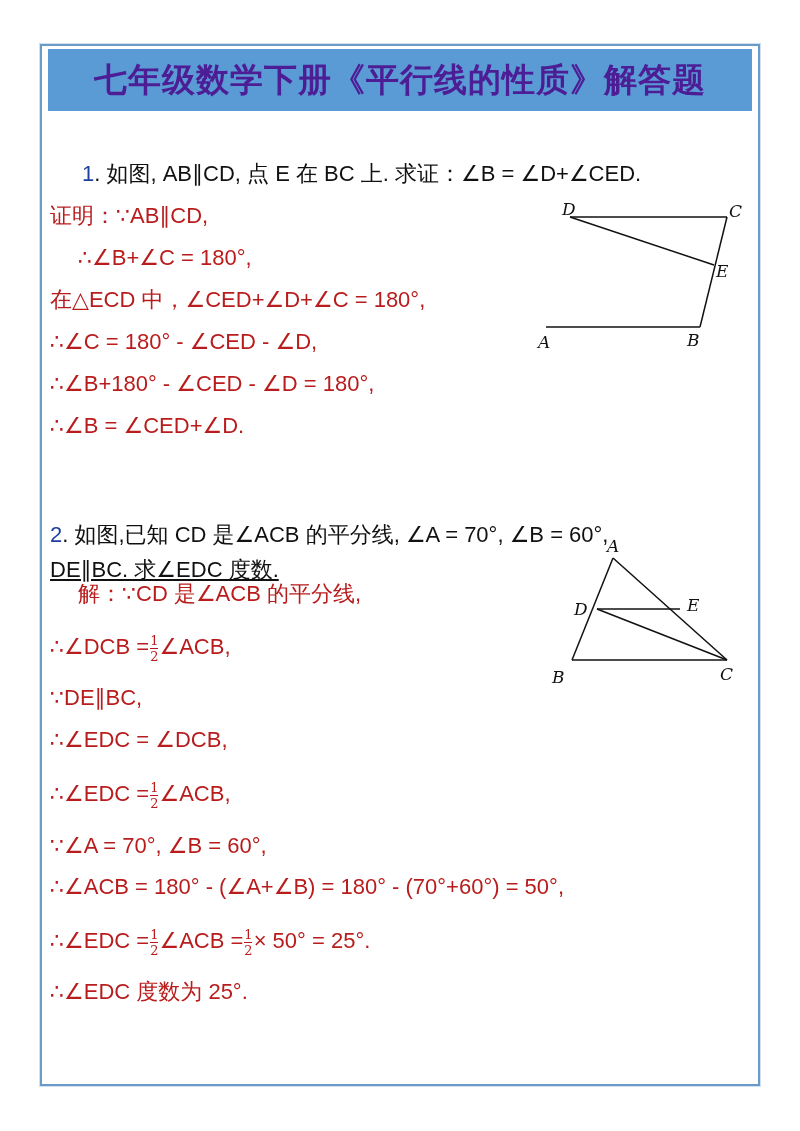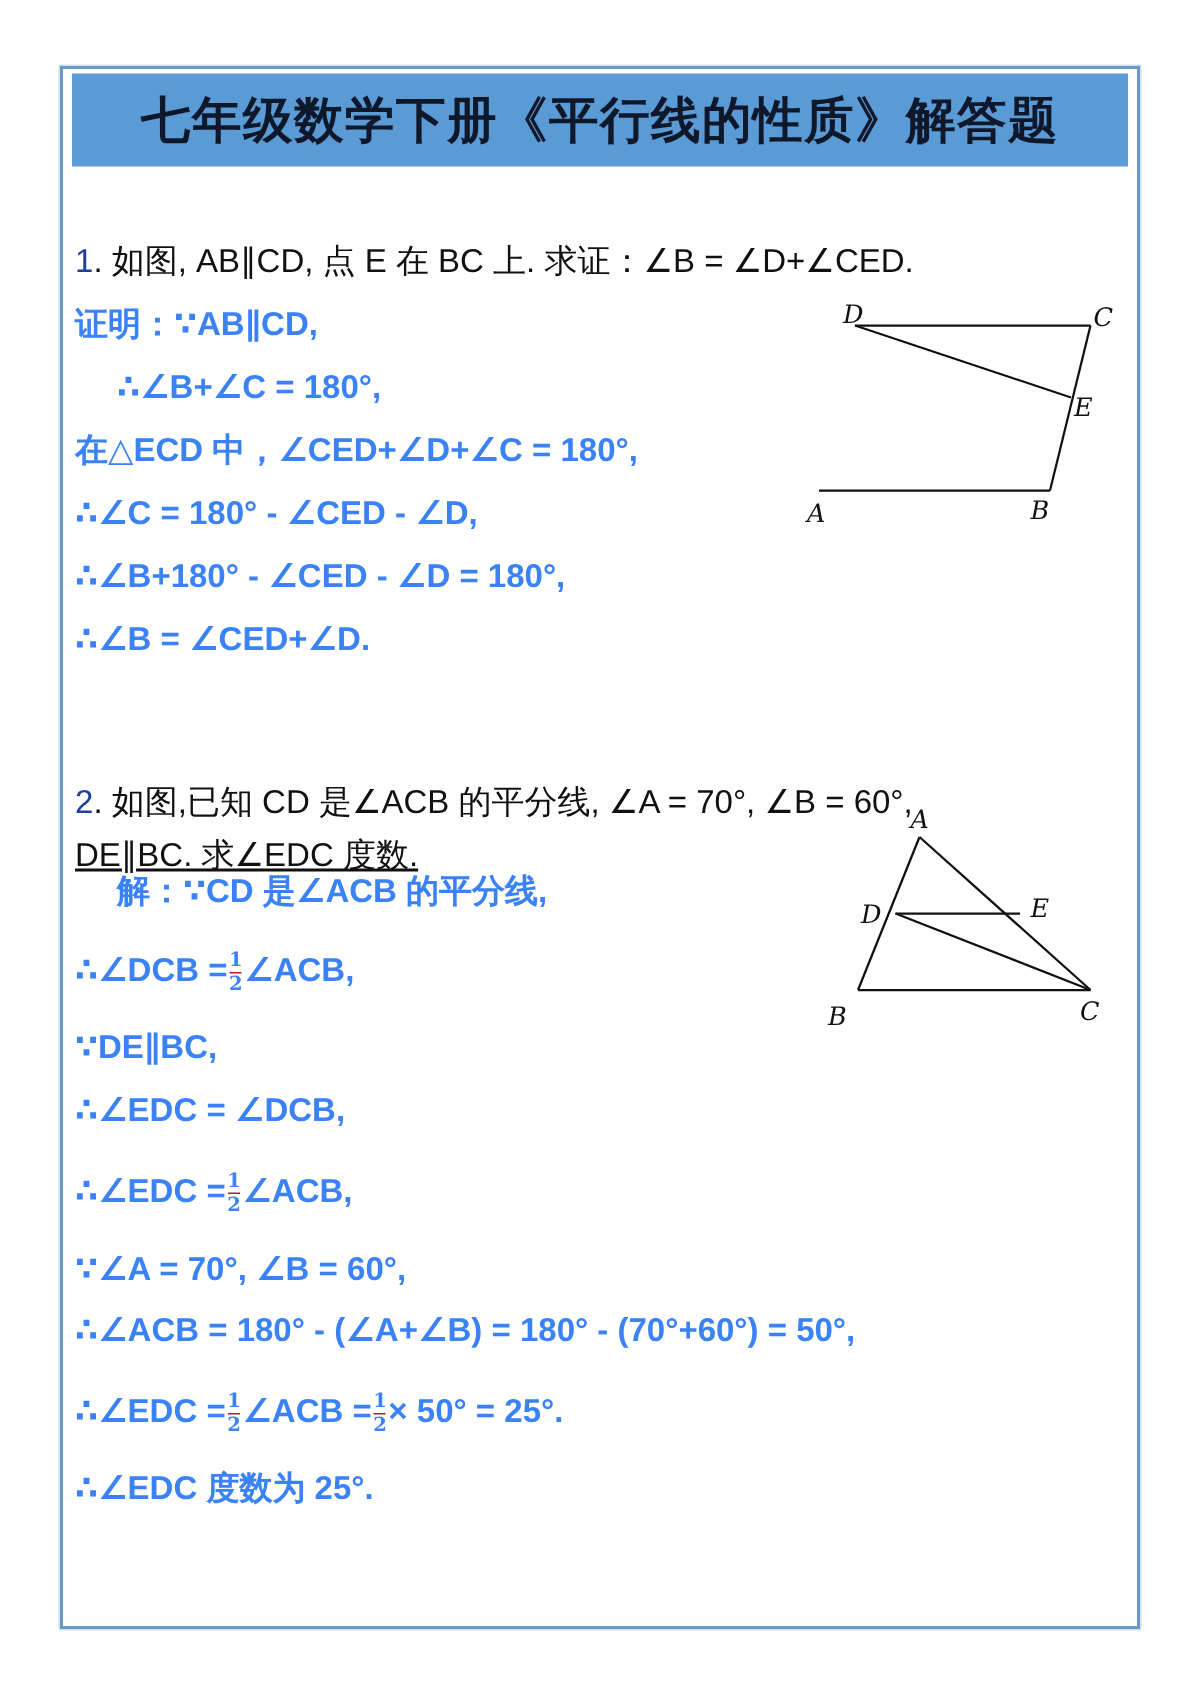--- a/index.html
+++ b/index.html
@@ -13,48 +13,48 @@
       position: absolute; left: 40px; top: 44px; width: 716px; height: 1038px;
       border: 2px solid #6a9bc8;
       box-shadow: 0 0 0 1px #cfe0f0;
     }
     .banner {
       position: absolute; left: 48px; top: 49px; width: 704px; height: 62px;
       background: #5b9bd5;
       display: flex; align-items: center; justify-content: center;
     }
     .banner-title {
-      color: #0f172a; font-weight: bold; font-size: 33px; letter-spacing: 1px;
+      color: #4c1d95; font-weight: bold; font-size: 33px; letter-spacing: 1px;
       font-family: "DejaVu Sans", sans-serif;
     }
     .line {
       position: absolute; left: 50px; font-size: 22px; white-space: nowrap;
       line-height: 28px;
     }
     .q { color: #111111; }
-    .a { color: #3b82f6; font-weight: bold; }
+    .a { color: #b91c1c; }
     .num { color: #1f3f9f; }
     .frac {
       display: inline-flex; flex-direction: column; align-items: center;
       vertical-align: middle; font-size: 13px; line-height: 13px; margin: 0 1px;
       font-family: "DejaVu Serif", serif;
     }
     .frac .bar { width: 8px; border-top: 1px solid #c0141c; margin: 1px 0; }
     svg.fig { position: absolute; }
     svg.fig text { font-family: "DejaVu Serif", "Liberation Serif", serif; font-style: italic; font-size: 17px; fill: #111; }
   </style>
 </head>
 <body>
 
 <div class="frame"></div>
 <div class="banner">
   <span class="banner-title">七年级数学下册《平行线的性质》解答题</span>
 </div>
 
-<div class="line q" style="top:160px;">
+<div class="line q" style="top:160px;margin-left:32px;">
   <span class="num">1</span><span>. 如图, AB∥CD, 点 E 在 BC 上. 求证：∠B = ∠D+∠CED.</span>
 </div>
 <div class="line a" style="top:202px;">证明：∵AB∥CD,</div>
 <div class="line a" style="top:244px;margin-left:28px;">∴∠B+∠C = 180°,</div>
 <div class="line a" style="top:286px;">在△ECD 中，∠CED+∠D+∠C = 180°,</div>
 <div class="line a" style="top:328px;">∴∠C = 180° - ∠CED - ∠D,</div>
 <div class="line a" style="top:370px;">∴∠B+180° - ∠CED - ∠D = 180°,</div>
 <div class="line a" style="top:412px;">∴∠B = ∠CED+∠D.</div>
 
 <svg class="fig" style="left:530px; top:195px;" width="220" height="160" viewBox="0 0 220 160">

